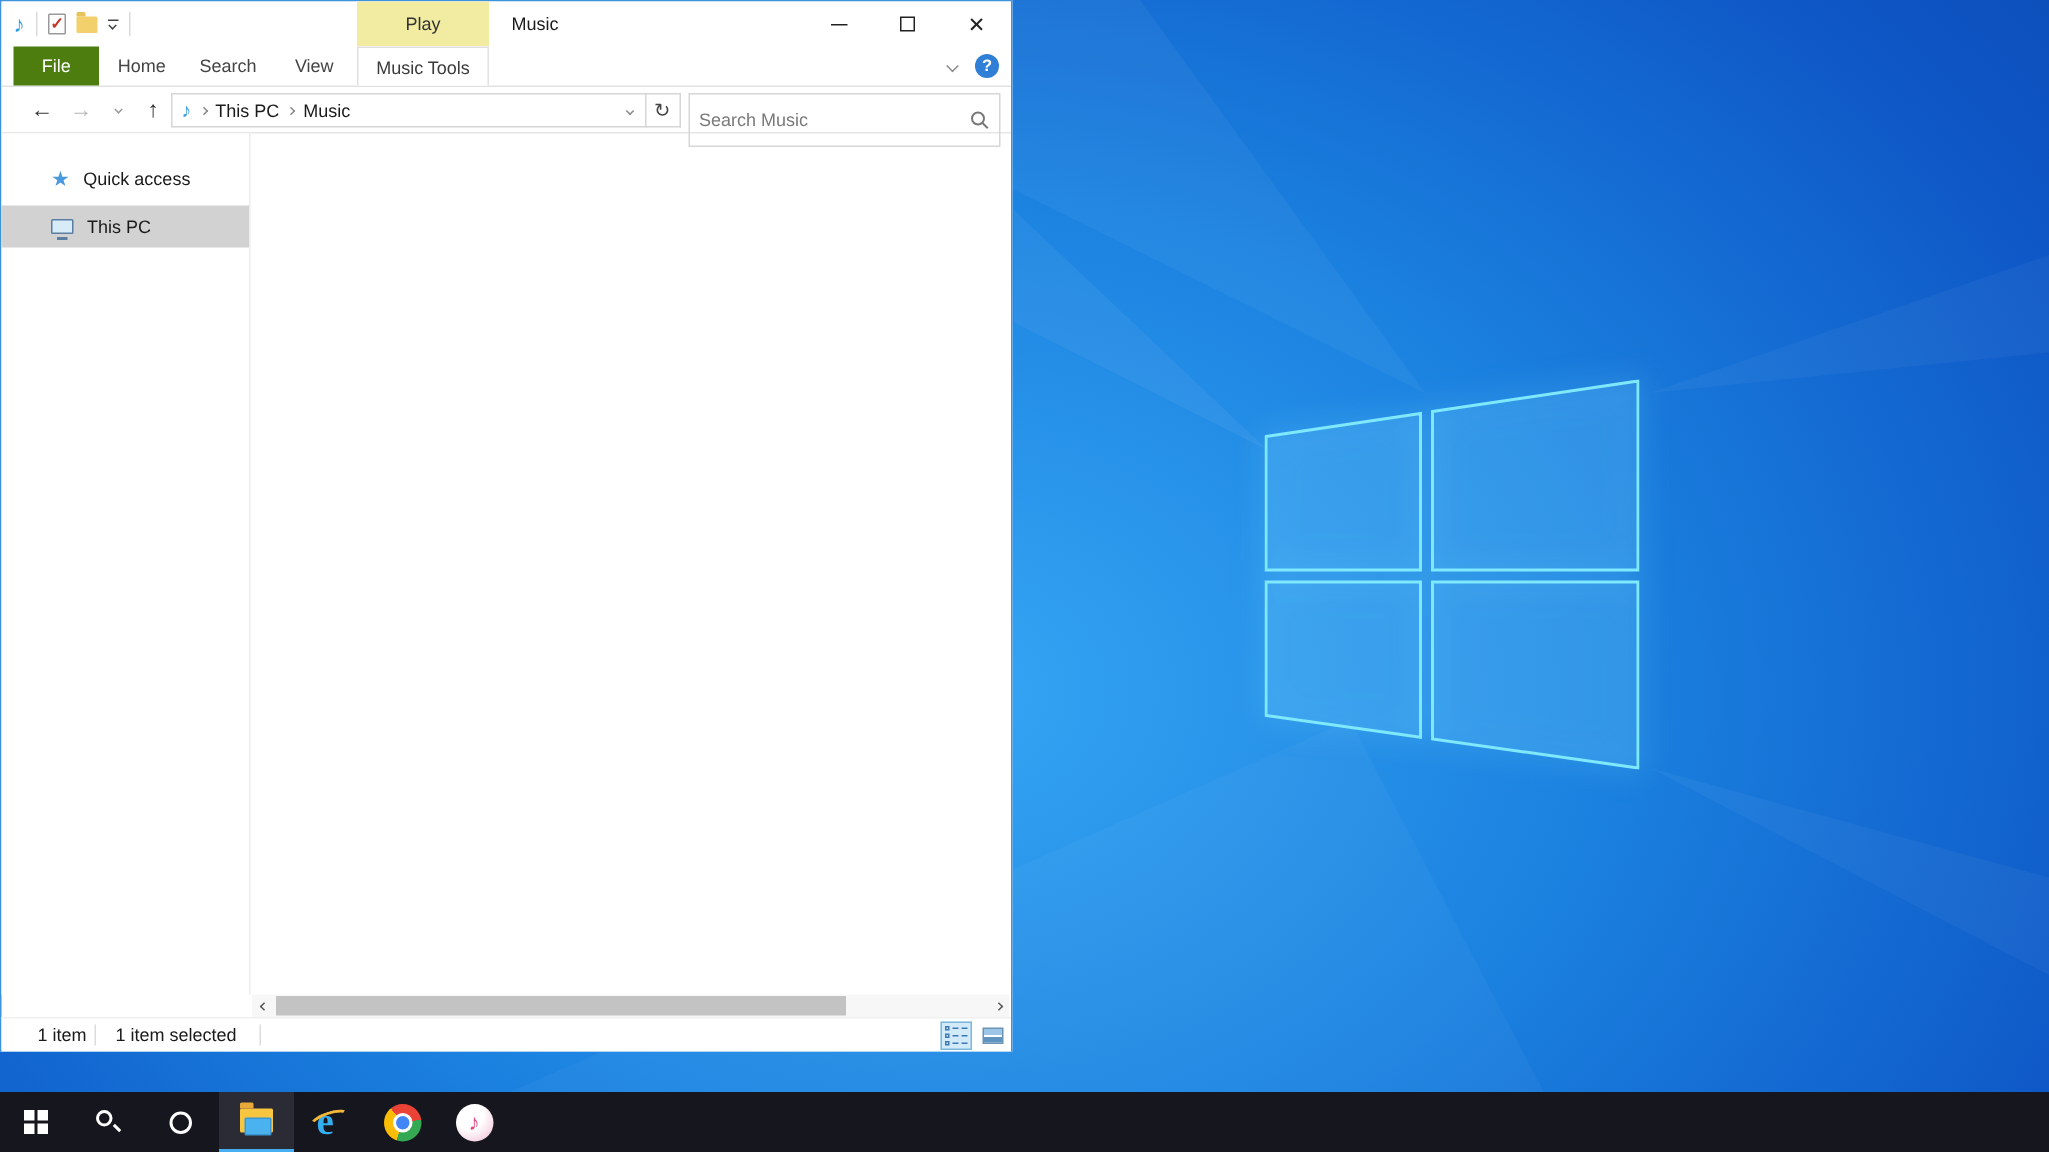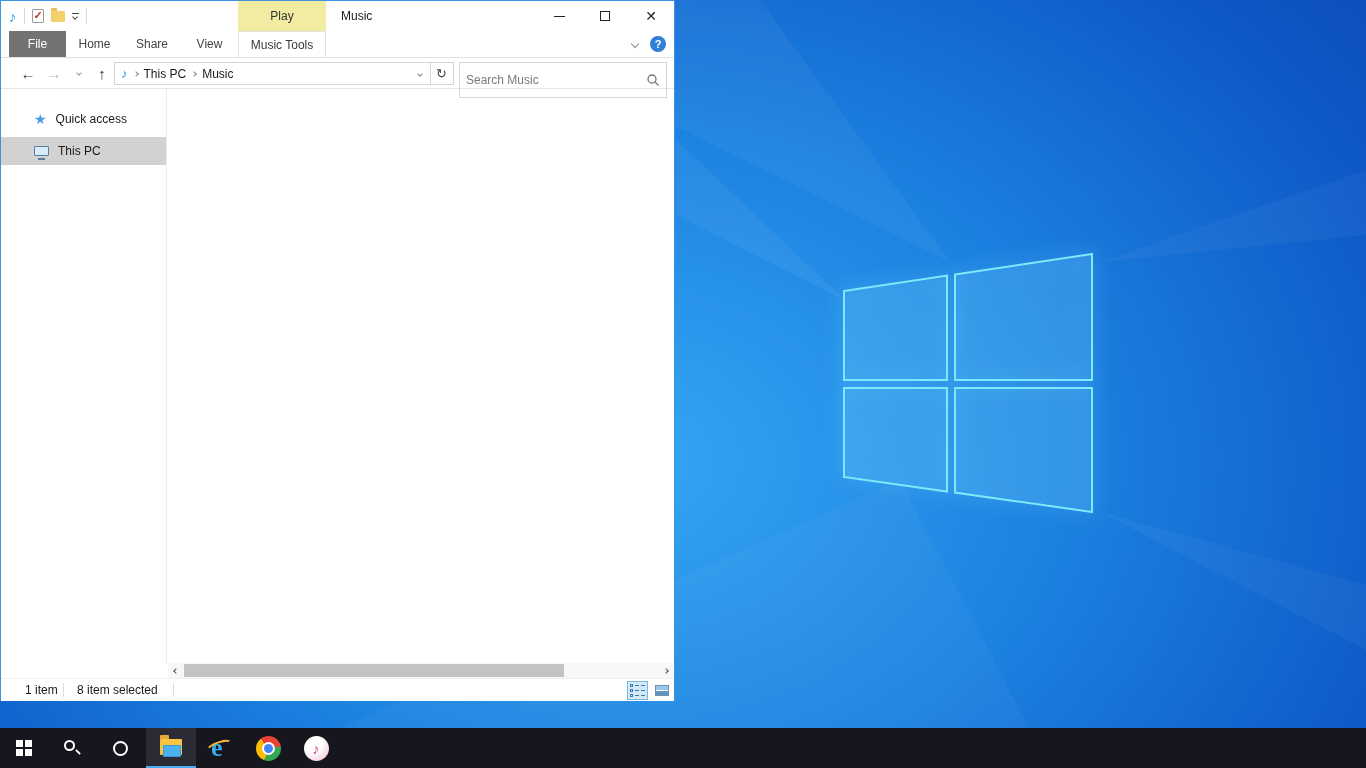--- a/index.html
+++ b/index.html
@@ -50,21 +50,21 @@
   .wc-btn { width:46px; height:30px; display:flex; align-items:center; justify-content:center; }
   .glyph-min { width:11px; height:1px; background:#222; }
   .glyph-max { width:10px; height:10px; border:1px solid #222; }
   .glyph-close { font-size:14px; color:#222; line-height:1; }
 
   
   .tabrow { position:absolute; left:0; top:30px; width:100%; height:27px;
     background:#fff; border-bottom:1px solid #e1e1e1; }
   .rtab { position:absolute; top:0; height:26px; font-size:12px; color:#444;
     display:flex; align-items:center; justify-content:center; }
-  .rtab.file { left:8px; width:57px; background:#737373; color:#fff; }
+  .rtab.file { left:8px; width:57px; background:#4d7c0f; color:#fff; }
   .rtab.t1 { left:65px; width:57px; }
   .rtab.t2 { left:122px; width:58px; }
   .rtab.t3 { left:180px; width:57px; }
   .rtab.tools { left:237px; width:88px; background:#fff;
     border:1px solid #e0e0e0; border-bottom:none; color:#3b3b3b; }
   .ribbon-right { position:absolute; right:8px; top:0; height:26px;
     display:flex; align-items:center; gap:12px; }
   .help-btn { width:16px; height:16px; border-radius:50%; background:#2f7fd6; color:#fff;
     font-size:11px; font-weight:bold; display:flex; align-items:center; justify-content:center; }
 
@@ -224,21 +224,21 @@
         </div>
       <div class="wc-btn">
           <span class="glyph-close">✕</span>
         </div>
     </div>
   </div>
 
   <div class="tabrow">
     <div class="rtab file">File</div>
     <div class="rtab t1">Home</div>
-    <div class="rtab t2">Share</div>
+    <div class="rtab t2">Search</div>
     <div class="rtab t3">View</div>
     <div class="rtab tools">Music Tools</div>
     <div class="ribbon-right">
       <span class="chev down" style="border-color:#8a8a8a;"></span>
       <span class="help-btn">?</span>
     </div>
   </div>
 
   <div class="navbar">
     <div class="nav-ico" style="left:16px;width:22px;">←</div>
@@ -286,21 +286,21 @@
       </div>
     <div class="hs-thumb"></div>
     <div class="hs-arrow" style="position:absolute;right:0;">
       <span class="chev right sm" style="border-color:#555;"></span>
       </div>
   </div>
 
   <div class="statusbar">
     <div class="sb-text" style="left:24px;">1 item</div>
     <div class="sb-sep" style="left:62px;"></div>
-    <div class="sb-text" style="left:76px;">8 item selected</div>
+    <div class="sb-text" style="left:76px;">1 item selected</div>
     <div class="sb-sep" style="left:172px;"></div>
     <div class="view-btn active" style="left:626px;">
       <span class="vd-icon">
         <span class="vd-row">
             <span class="vd-box"></span>
             <span class="vd-line"></span>
             <span class="vd-line"></span>
           </span>
         <span class="vd-row">
             <span class="vd-box"></span>

